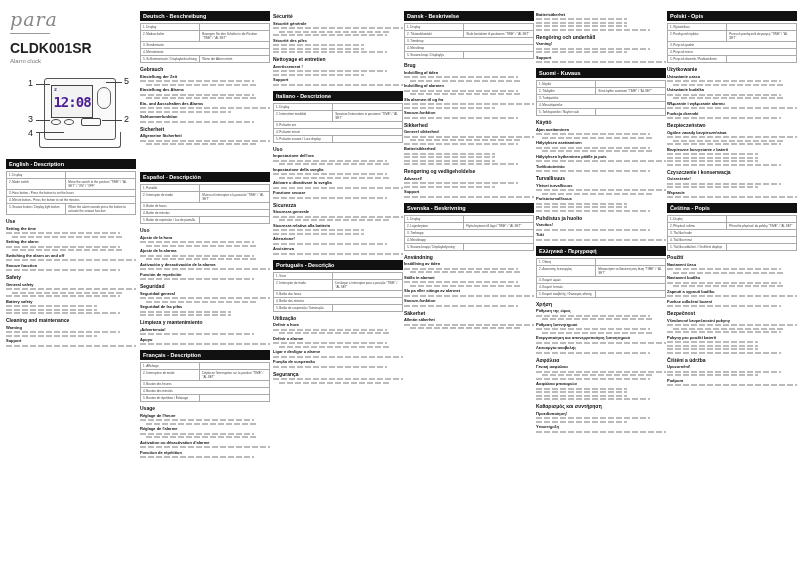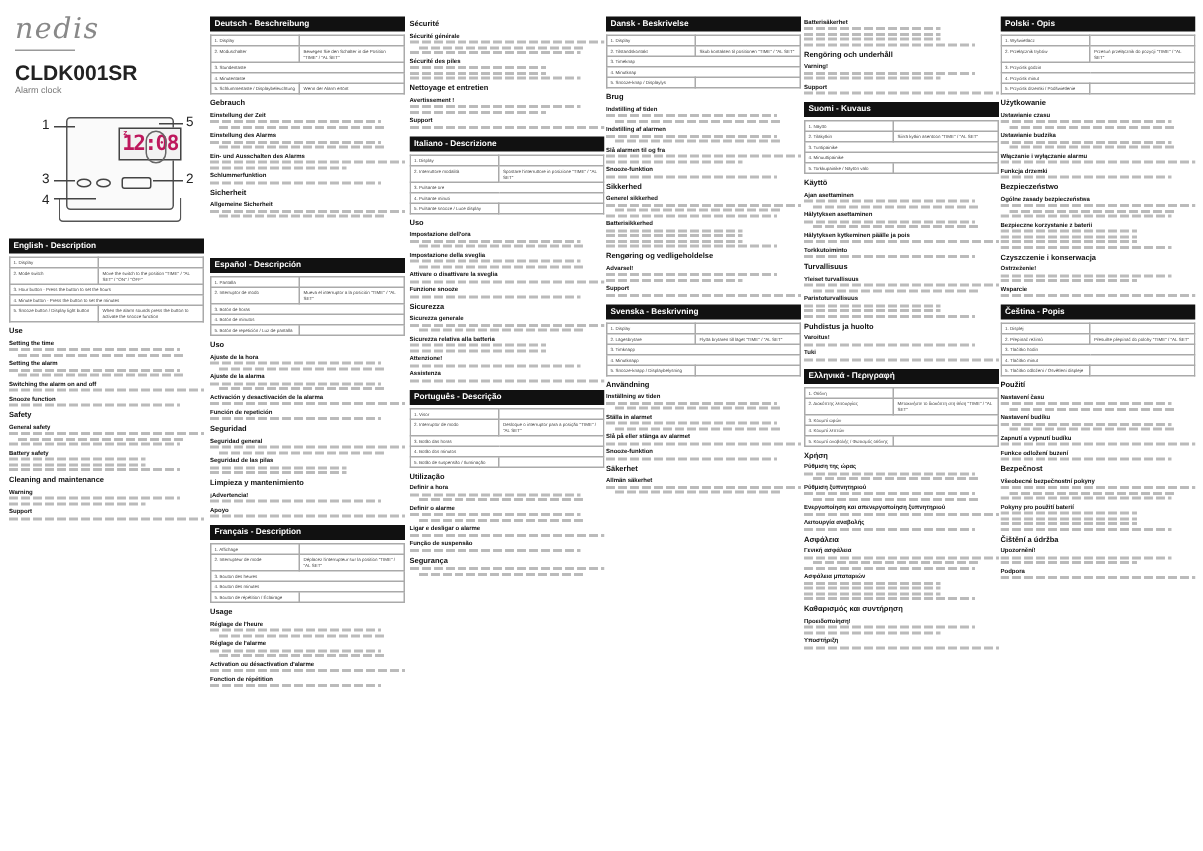--- a/index.html
+++ b/index.html
@@ -13,21 +13,21 @@
   .col5 { left: 536px; }
   .col6 { left: 667px; }
 
   .logo { font-family: "DejaVu Serif", serif; font-style: italic; color: #888; font-size: 19px; letter-spacing: 1px; margin-top: 8px; margin-left: 4px; }
   .logo-line { border-top: 1px solid #999; width: 40px; margin: 3px 0 5px 4px; }
   .product-code { font-size: 14px; font-weight: bold; color: #222; margin-left: 4px; margin-top: 6px; }
   .product-name { font-size: 6px; color: #777; margin-left: 4px; margin-top: 2px; }
 
   .clock-figure { position: relative; width: 125px; height: 80px; margin-top: 10px; }
   .clock-body { position: absolute; left: 38px; top: 4px; width: 72px; height: 62px; border: 1.5px solid #555; border-radius: 3px; background: #fafafa; }
-  .clock-screen { position: absolute; left: 6px; top: 6px; width: 42px; height: 22px; border: 1px solid #444; background: #f2f2f2; display: flex; align-items: center; justify-content: center; font-family: "DejaVu Sans Mono", monospace; font-weight: bold; font-size: 14px; color: #be185d; letter-spacing: -1px; margin-left: 28px; }
+  .clock-screen { position: absolute; left: 6px; top: 6px; width: 42px; height: 33px; border: 1px solid #444; background: #f2f2f2; display: flex; align-items: center; justify-content: center; font-family: "DejaVu Sans Mono", monospace; font-weight: bold; font-size: 14px; color: #4c1d95; letter-spacing: -1px; }
   .clock-z { position: absolute; left: 2px; top: 0; font-size: 5px; }
   .clock-side { position: absolute; left: 52px; top: 8px; width: 14px; height: 22px; border: 1px solid #666; border-radius: 7px; }
   .btn-oval { position: absolute; width: 10px; height: 6px; border: 1px solid #444; border-radius: 50%; top: 40px; }
   .btn-switch { position: absolute; left: 36px; top: 39px; width: 20px; height: 8px; border: 1px solid #444; border-radius: 2px; }
   .clock-stand { position: absolute; left: 33px; top: 58px; width: 82px; height: 16px; border: 1.5px solid #555; border-top: none; border-radius: 0 0 3px 3px; }
   .callout { position: absolute; font-size: 9px; color: #222; }
   .callout-line { position: absolute; border-top: 1px solid #444; }
 
   .lang-header { background: #111; color: #fff; font-size: 5.5px; font-weight: bold; padding: 2px 3px; margin-top: 5px; }
   table.parts { width: 100%; border-collapse: collapse; margin-top: 2px; }
@@ -38,21 +38,21 @@
   .h2 { font-size: 4px; font-weight: bold; margin-top: 1.5px; color: #111; }
   .line { height: 2px; margin-top: 1.5px; background: repeating-linear-gradient(90deg, #bbb 0 6px, transparent 6px 8px); }
   .line.s { width: 70%; }
   .line.m { width: 88%; }
   .line.i { margin-left: 6px; width: 85%; }
 </style>
 </head>
 <body>
 
 <div class="col col1">
-  <div class="logo">nedis</div>
+  <div class="logo">para</div>
   <div class="logo-line"></div>
   <div class="product-code">CLDK001SR</div>
   <div class="product-name">Alarm clock</div>
 
   <div class="clock-figure">
     <div class="clock-body">
       <div class="clock-screen">
         <span class="clock-z">z</span>
         <span>12:08</span>
       </div>

